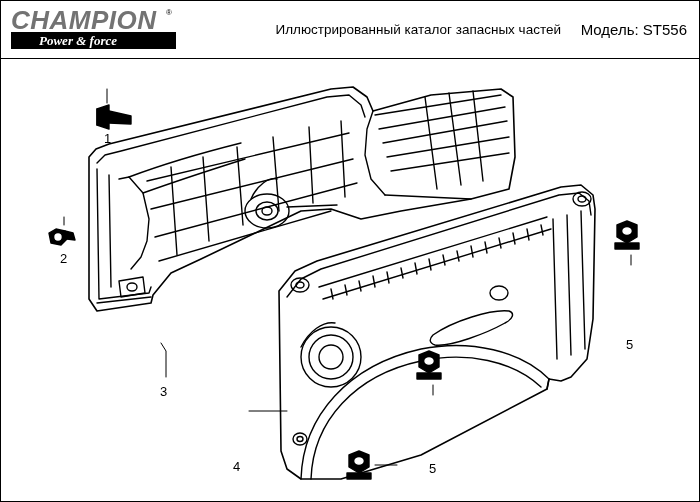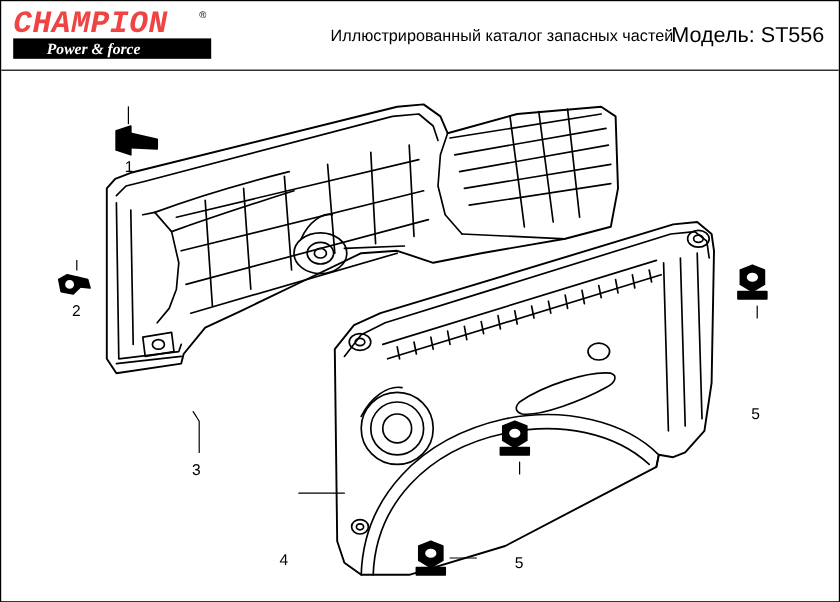--- a/index.html
+++ b/index.html
@@ -33,26 +33,26 @@
     position: absolute;
     left: 10px;
     top: 4px;
     width: 175px;
     height: 48px;
   }
   .brand-name {
     position: absolute;
     left: 0;
     top: 0;
-    font-family: Liberation Mono, monospace;
+    font-family: Liberation Sans, sans-serif;
     font-style: italic;
     font-weight: bold;
     font-size: 26px;
     letter-spacing: 0.5px;
-    color: #ef4444;
+    color: #737373;
     white-space: nowrap;
   }
   .brand-reg {
     position: absolute;
     left: 155px;
     top: 3px;
     font-size: 8px;
     color: #000000;
   }
   .brand-bar {
@@ -85,21 +85,21 @@
     font-size: 13.5px;
     color: #000000;
     white-space: nowrap;
   }
   .header-model {
     position: absolute;
     right: 12px;
     top: 0;
     height: 57px;
     line-height: 57px;
-    font-size: 18px;
+    font-size: 15px;
     color: #000000;
     white-space: nowrap;
   }
   
   .diagram {
     position: absolute;
     left: 0;
     top: 58px;
     width: 698px;
     height: 442px;

